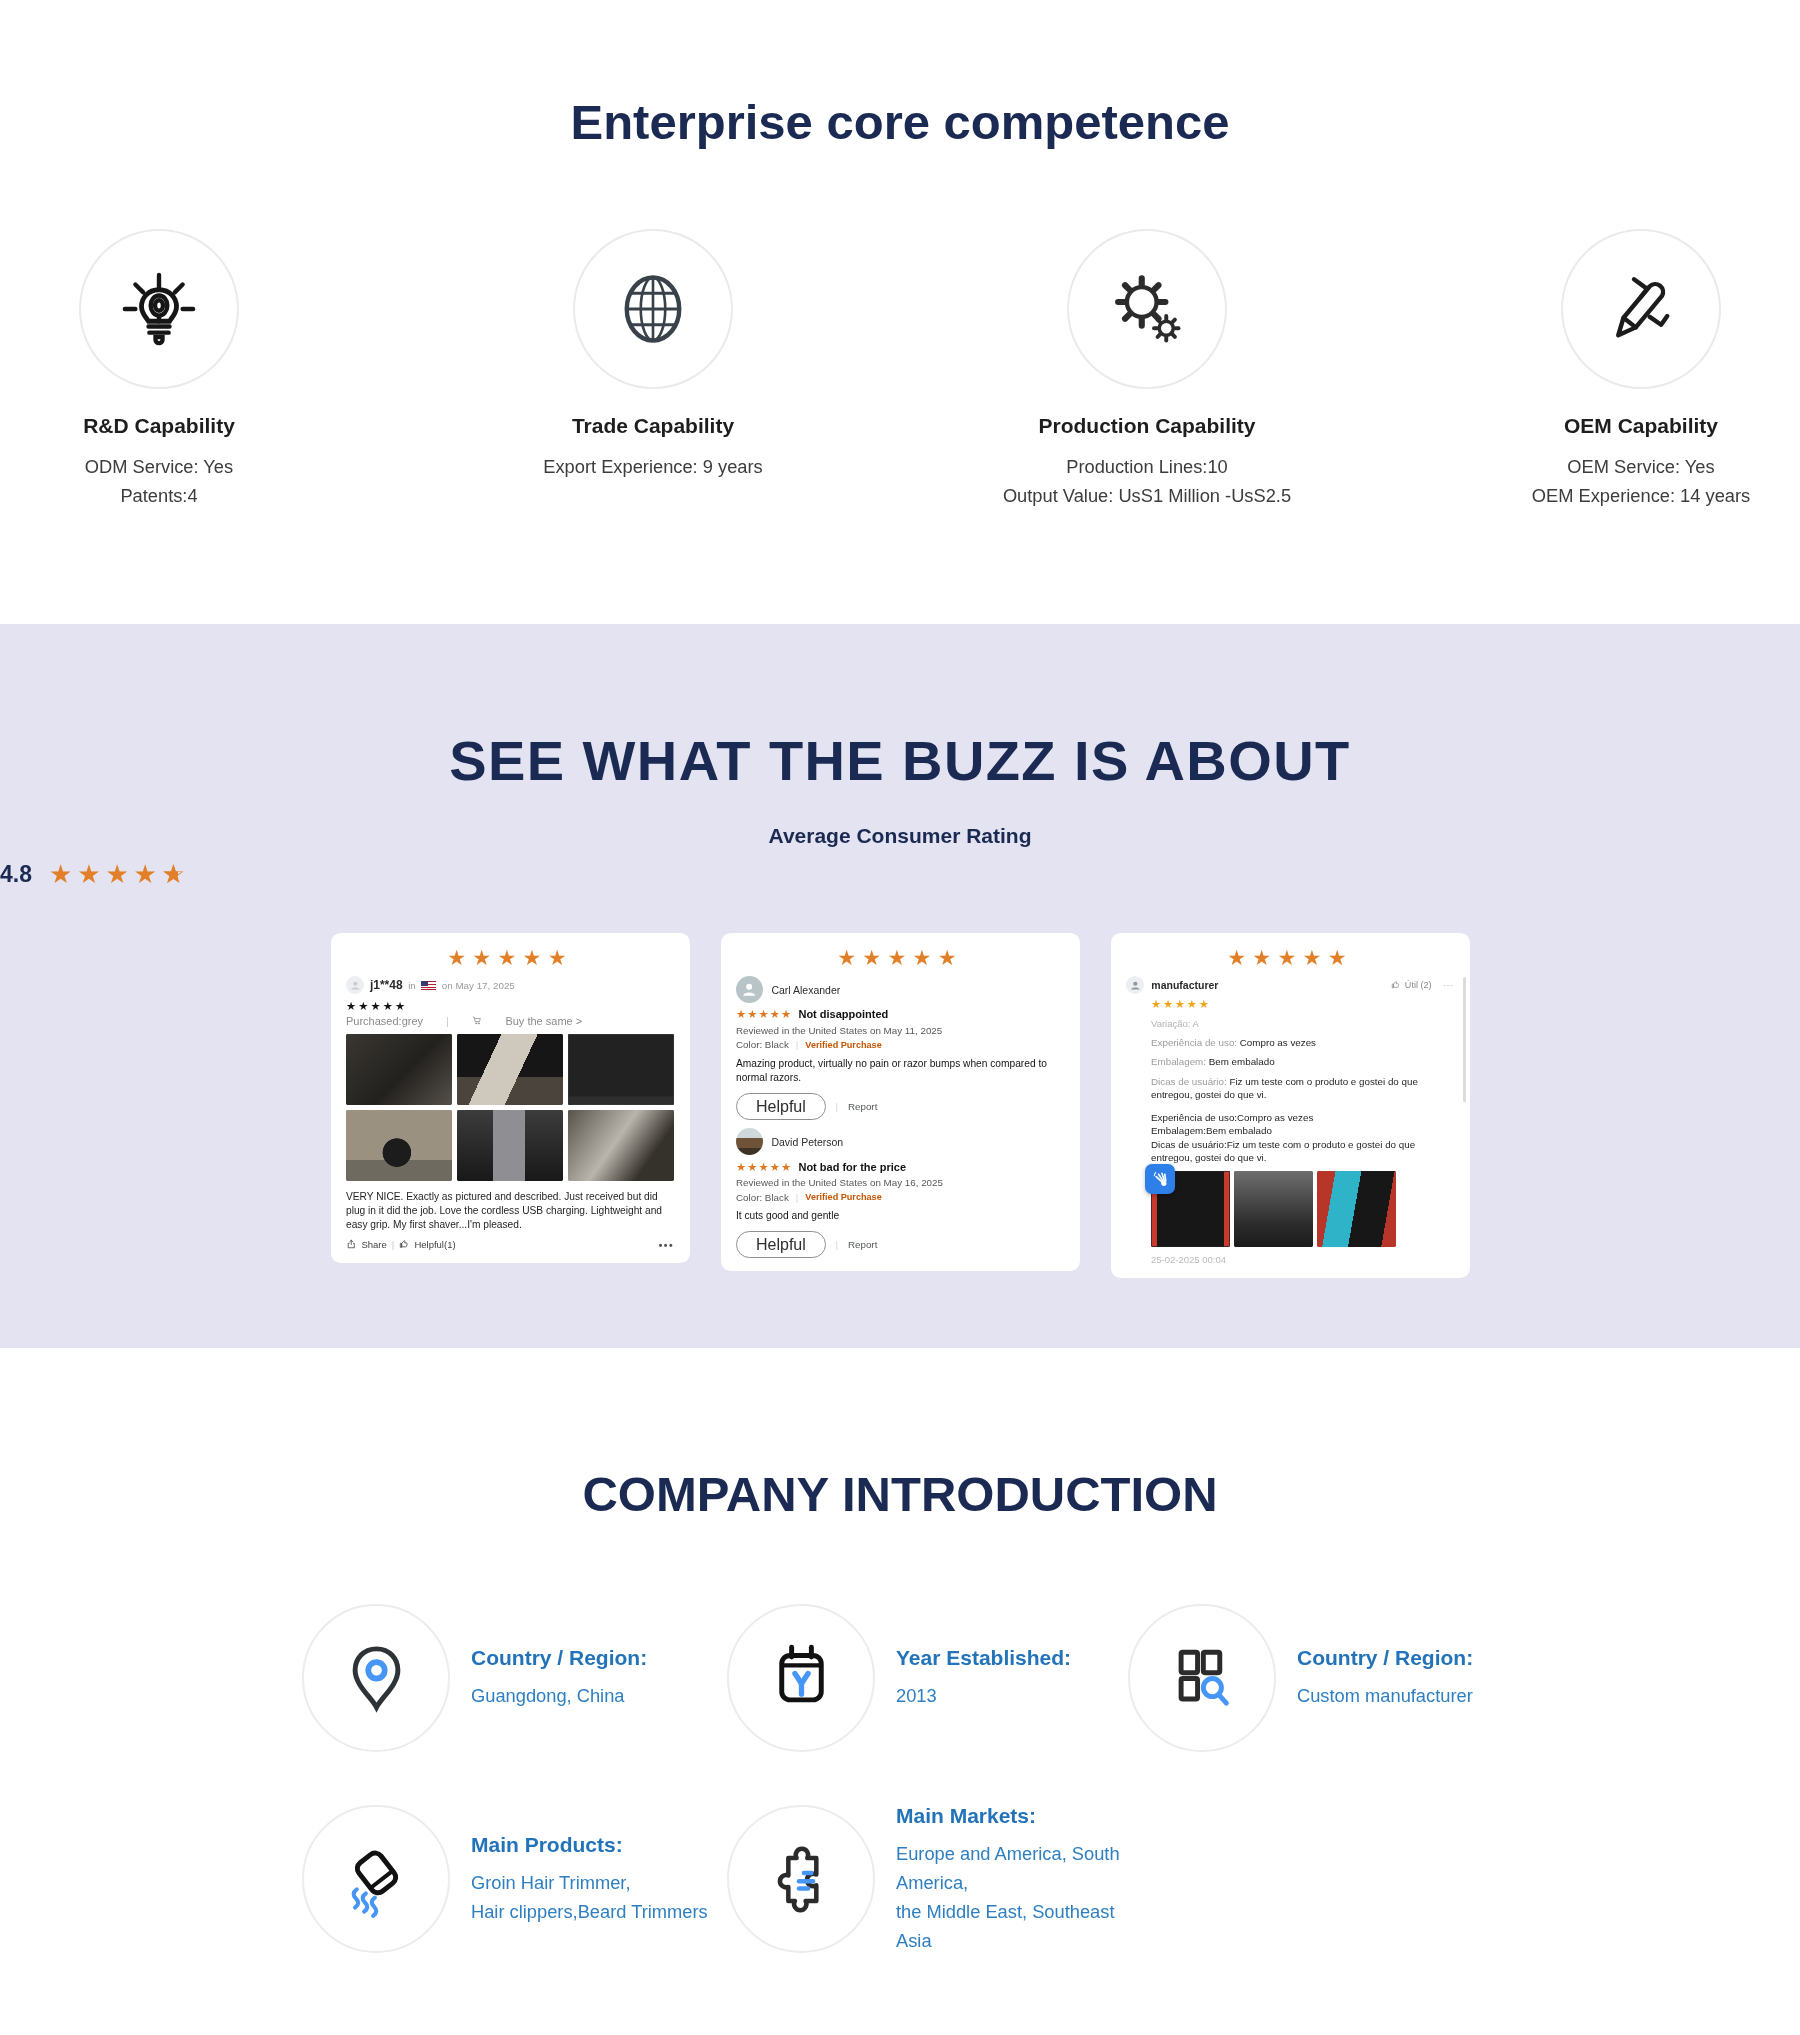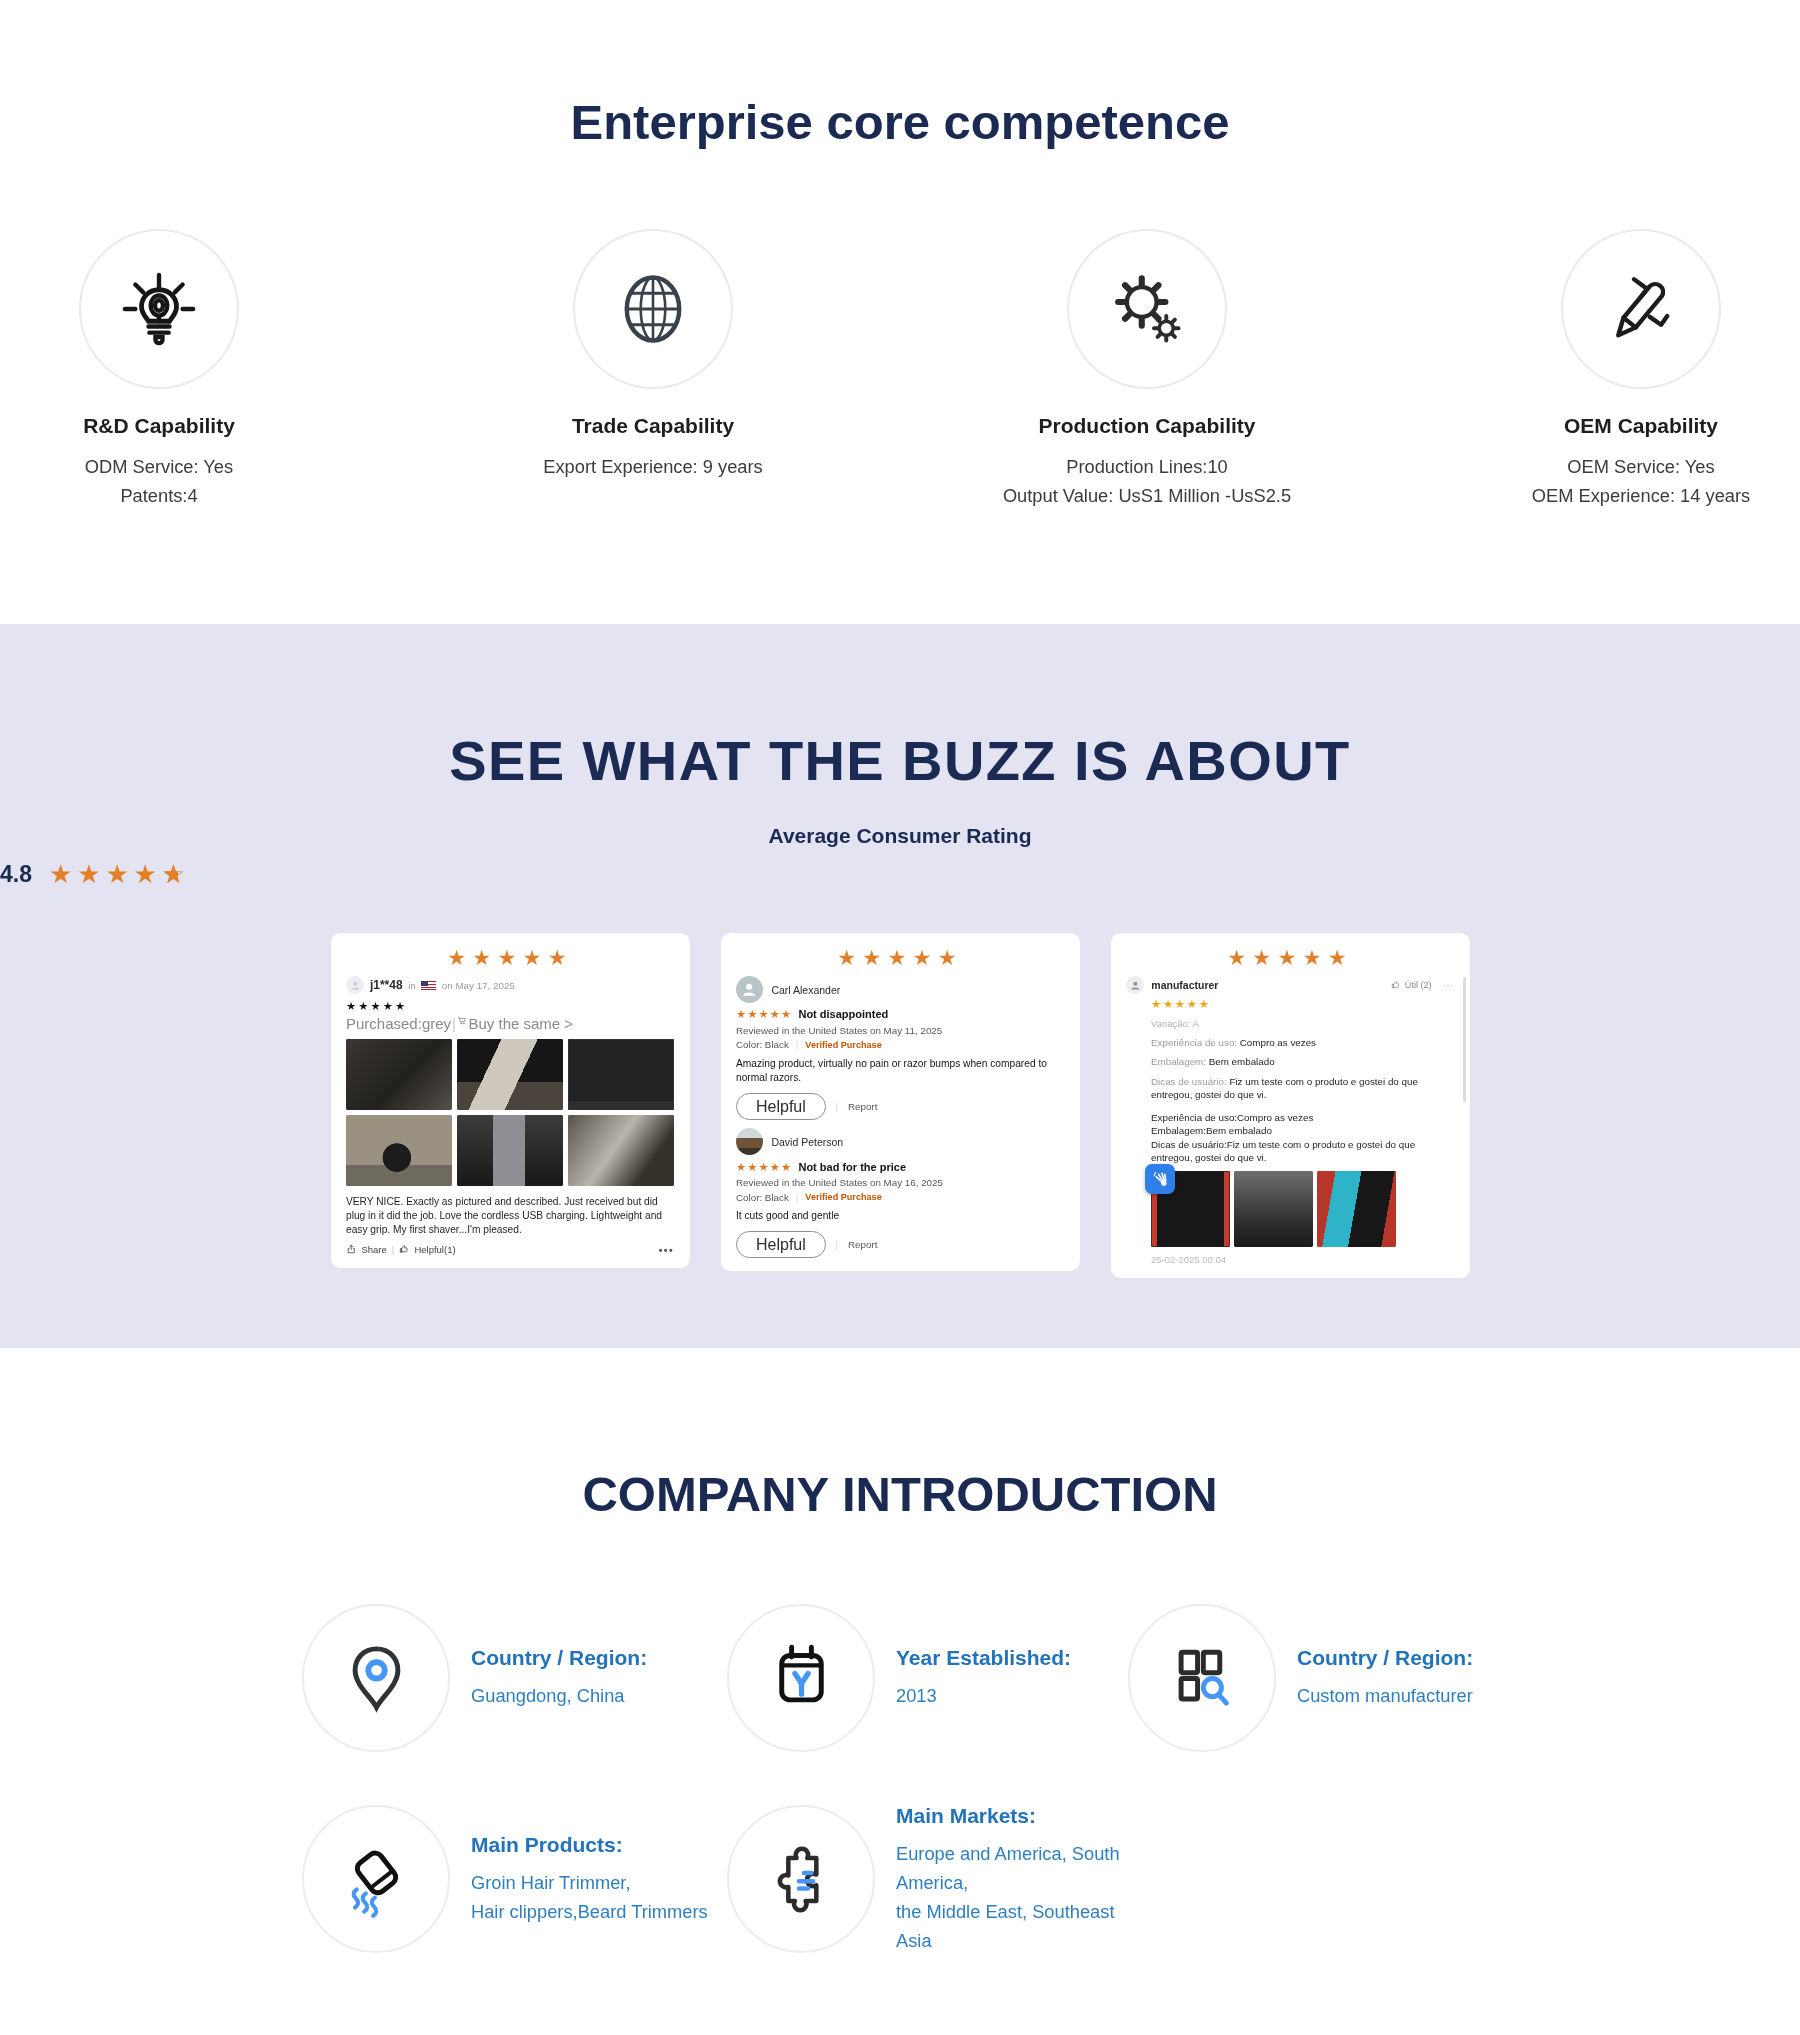--- a/index.html
+++ b/index.html
@@ -33,21 +33,21 @@
 
   
   .c1-head{display:flex;align-items:center;gap:5.6px;font-size:9.8px;color:#9a9a9a;}
   .avatar-sm{width:18.3px;height:18.3px;border-radius:50%;background:#eceef1;flex:none;
     display:flex;align-items:center;justify-content:center;overflow:hidden;}
   .c1-user{font-weight:bold;color:#2b2b2b;font-size:12px;}
   .flag{width:14.8px;height:9.1px;background:repeating-linear-gradient(#b22234 0 1.4px,#fff 1.4px 2.8px);
     position:relative;display:inline-block;flex:none;}
   .flag::after{content:"";position:absolute;left:0;top:0;width:6.3px;height:4.9px;background:#3c3b6e;}
   .c1-stars-black{margin:6.3px 0 2.1px;font-size:11.3px;letter-spacing:2.1px;color:#141414;line-height:1;}
-  .c1-purchased{display:flex;align-items:flex-start;gap:1px;font-size:15px;color:#8a8a8a;margin-top:2.8px;}
+  .c1-purchased{display:flex;align-items:flex-start;gap:23px;font-size:11px;color:#8a8a8a;margin-top:2.8px;}
   .c1-grid{display:grid;grid-template-columns:repeat(3,1fr);gap:5.6px;margin-top:7px;}
   .c1-grid .ph{height:71px;border-radius:1.4px;}
   .ph1{background:linear-gradient(135deg,#3a3732,#23211e 55%,#55504a);}
   .ph2{background-image:linear-gradient(115deg,transparent 32%,#cfc9bd 32% 58%,transparent 58%),
        linear-gradient(180deg,#161616 0 60%,#4a443c 60%);}
   .ph3{background:#222;box-shadow:inset 0 0 0 0.7px #3a3a3a, inset 0 -19.7px 0 -11.3px #2e2e2e;}
   .ph4{background-image:radial-gradient(circle at 48% 60%,#1c1c1c 20%,transparent 21%),
        linear-gradient(180deg,#9a9181 0 70%,#6f6a60 70%);}
   .ph5{background-image:linear-gradient(90deg,transparent 34%,#8f8f93 34% 64%,transparent 64%),
        linear-gradient(180deg,#3c3c3c,#181818);}

